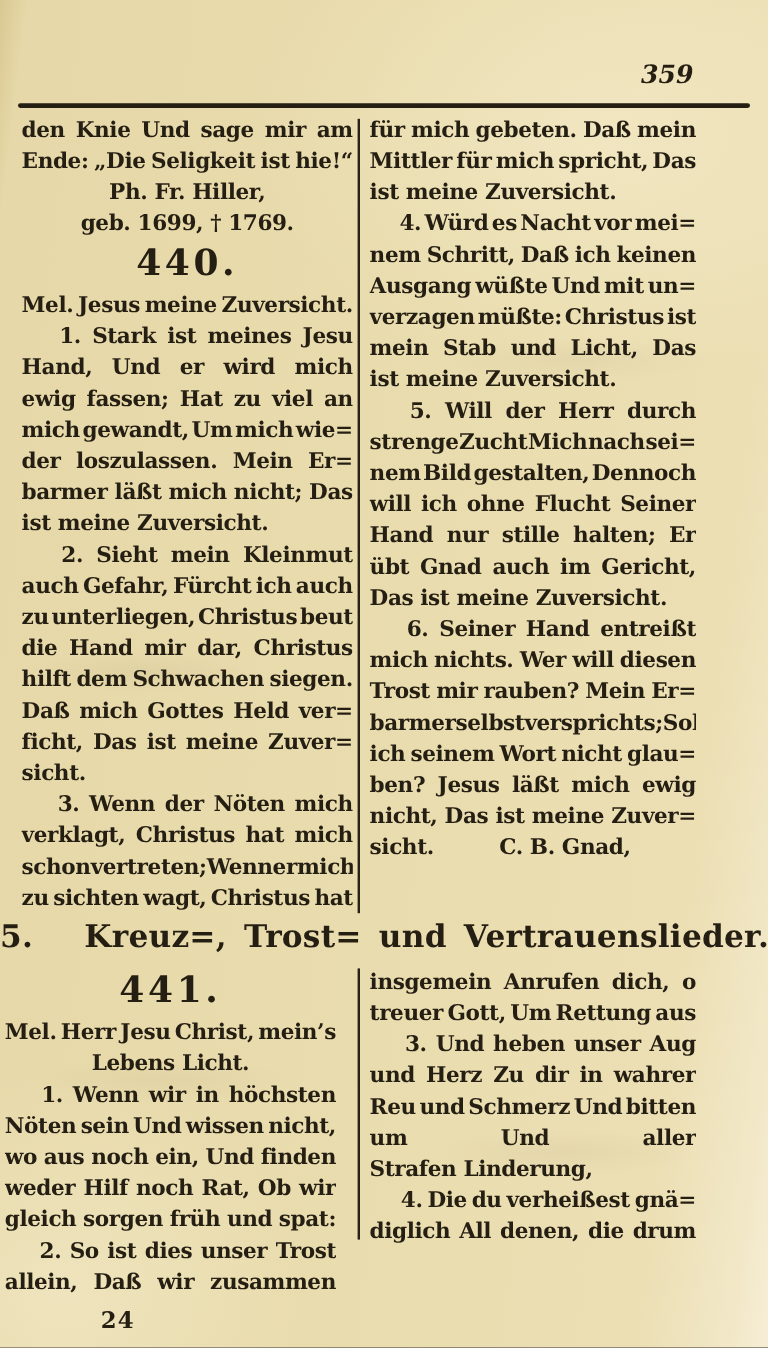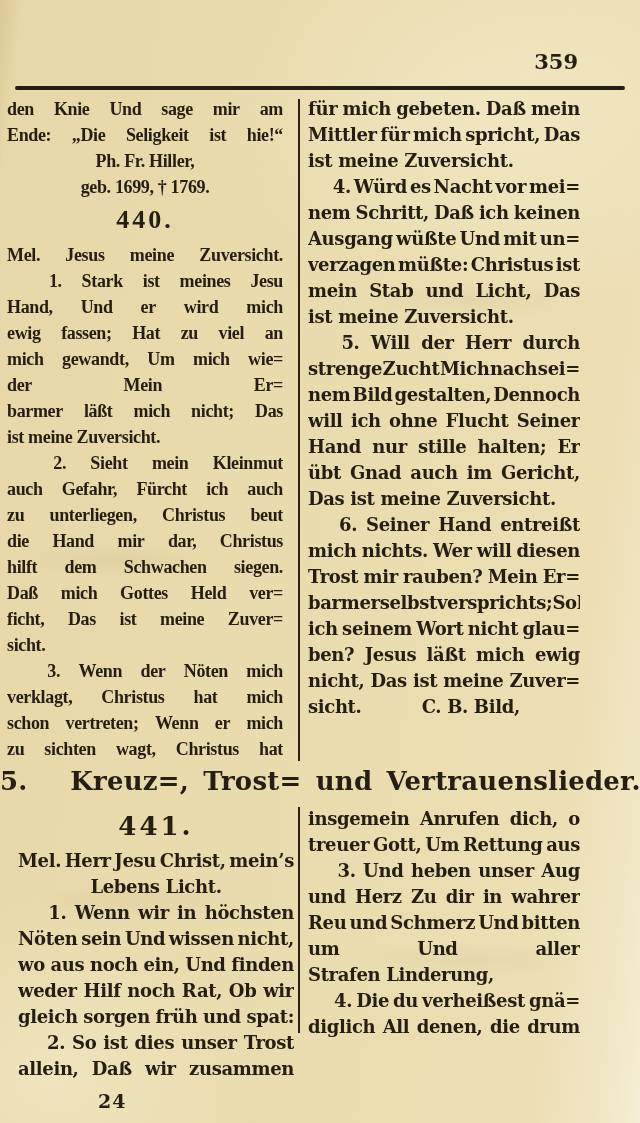--- a/index.html
+++ b/index.html
@@ -22,37 +22,37 @@
     background:
       radial-gradient(140px 24px at 120px 560px, rgba(120,100,60,.07), transparent 70%),
       radial-gradient(160px 26px at 480px 300px, rgba(120,100,60,.06), transparent 70%),
       radial-gradient(150px 26px at 140px 900px, rgba(120,100,60,.06), transparent 70%),
       radial-gradient(160px 26px at 470px 960px, rgba(120,100,60,.06), transparent 70%);
   }
   .running-head{
     position:absolute;top:50px;left:20px;width:560px;
     text-align:center;font-size:20px;letter-spacing:.2px;word-spacing:2px;
   }
-  .page-num{position:absolute;top:49px;right:62px;font-size:21px;}
+  .page-num{position:absolute;top:49px;right:62px;font-size:21px;font-style:italic;}
   .head-rule{position:absolute;top:86px;left:15px;width:610px;height:4px;
     background:#251e12;border-radius:2px;}
   .divider{position:absolute;left:298px;width:2px;background:#2a2215;}
   .div-top{top:99px;height:662px;}
   .div-bottom{top:807px;height:226px;}
   .col{position:absolute;font-size:18px;letter-spacing:-.35px;}
-  .col-tl{left:7px;top:96px;width:276px;font-family:Liberation Serif, serif;}
+  .col-tl{left:18px;top:96px;width:276px;}
   .col-tr{left:308px;top:96px;width:272px;}
-  .col-bl{left:18px;top:806px;width:276px;}
+  .col-bl{left:4px;top:806px;width:276px;}
   .col-br{left:308px;top:806px;width:272px;}
   .line{height:26px;line-height:26px;overflow:hidden;}
   .line.j{display:flex;justify-content:space-between;}
   .line.j span{white-space:nowrap;}
   .ind{flex:0 0 22px;}
   .line.c{text-align:center;}
-  .line.num{height:42px;line-height:40px;font-size:26px;text-align:center;letter-spacing:3px;}
+  .line.num{height:42px;line-height:40px;font-size:30px;text-align:center;letter-spacing:3px;}
   .line.split{display:flex;}
   .line.split .s2{flex:1;text-align:center;}
   .line.sig{height:34px;line-height:38px;padding-left:80px;font-size:19px;letter-spacing:1px;}
   .section-head{
     position:absolute;top:766px;left:0;width:596px;
     text-align:right;font-size:26px;letter-spacing:.2px;word-spacing:5px;
     white-space:pre;
   }
 </style>
 </head>
@@ -115,20 +115,21 @@
       </div>
       <div class="line j">
         <span>mich</span>
         <span>gewandt,</span>
         <span>Um</span>
         <span>mich</span>
         <span>wie=</span>
       </div>
       <div class="line j">
         <span>der</span>
+        <span>loszulassen.</span>
         <span>Mein</span>
         <span>Er=</span>
       </div>
       <div class="line j">
         <span>barmer</span>
         <span>läßt</span>
         <span>mich</span>
         <span>nicht;</span>
         <span>Das</span>
       </div>
@@ -349,21 +350,21 @@
       </div>
       <div class="line j">
         <span>nicht,</span>
         <span>Das</span>
         <span>ist</span>
         <span>meine</span>
         <span>Zuver=</span>
       </div>
       <div class="line split">
         <span>sicht.</span>
-        <span class="s2">C. B. Bild,</span>
+        <span class="s2">C. B. Gnad,</span>
       </div>
     </div>
 
   <div class="section-head">5.   Kreuz=, Trost= und Vertrauenslieder.</div>
 
   <div class="divider div-bottom"></div>
 
   <div class="col col-bl">
       <div class="line num">441.</div>
       <div class="line j">

